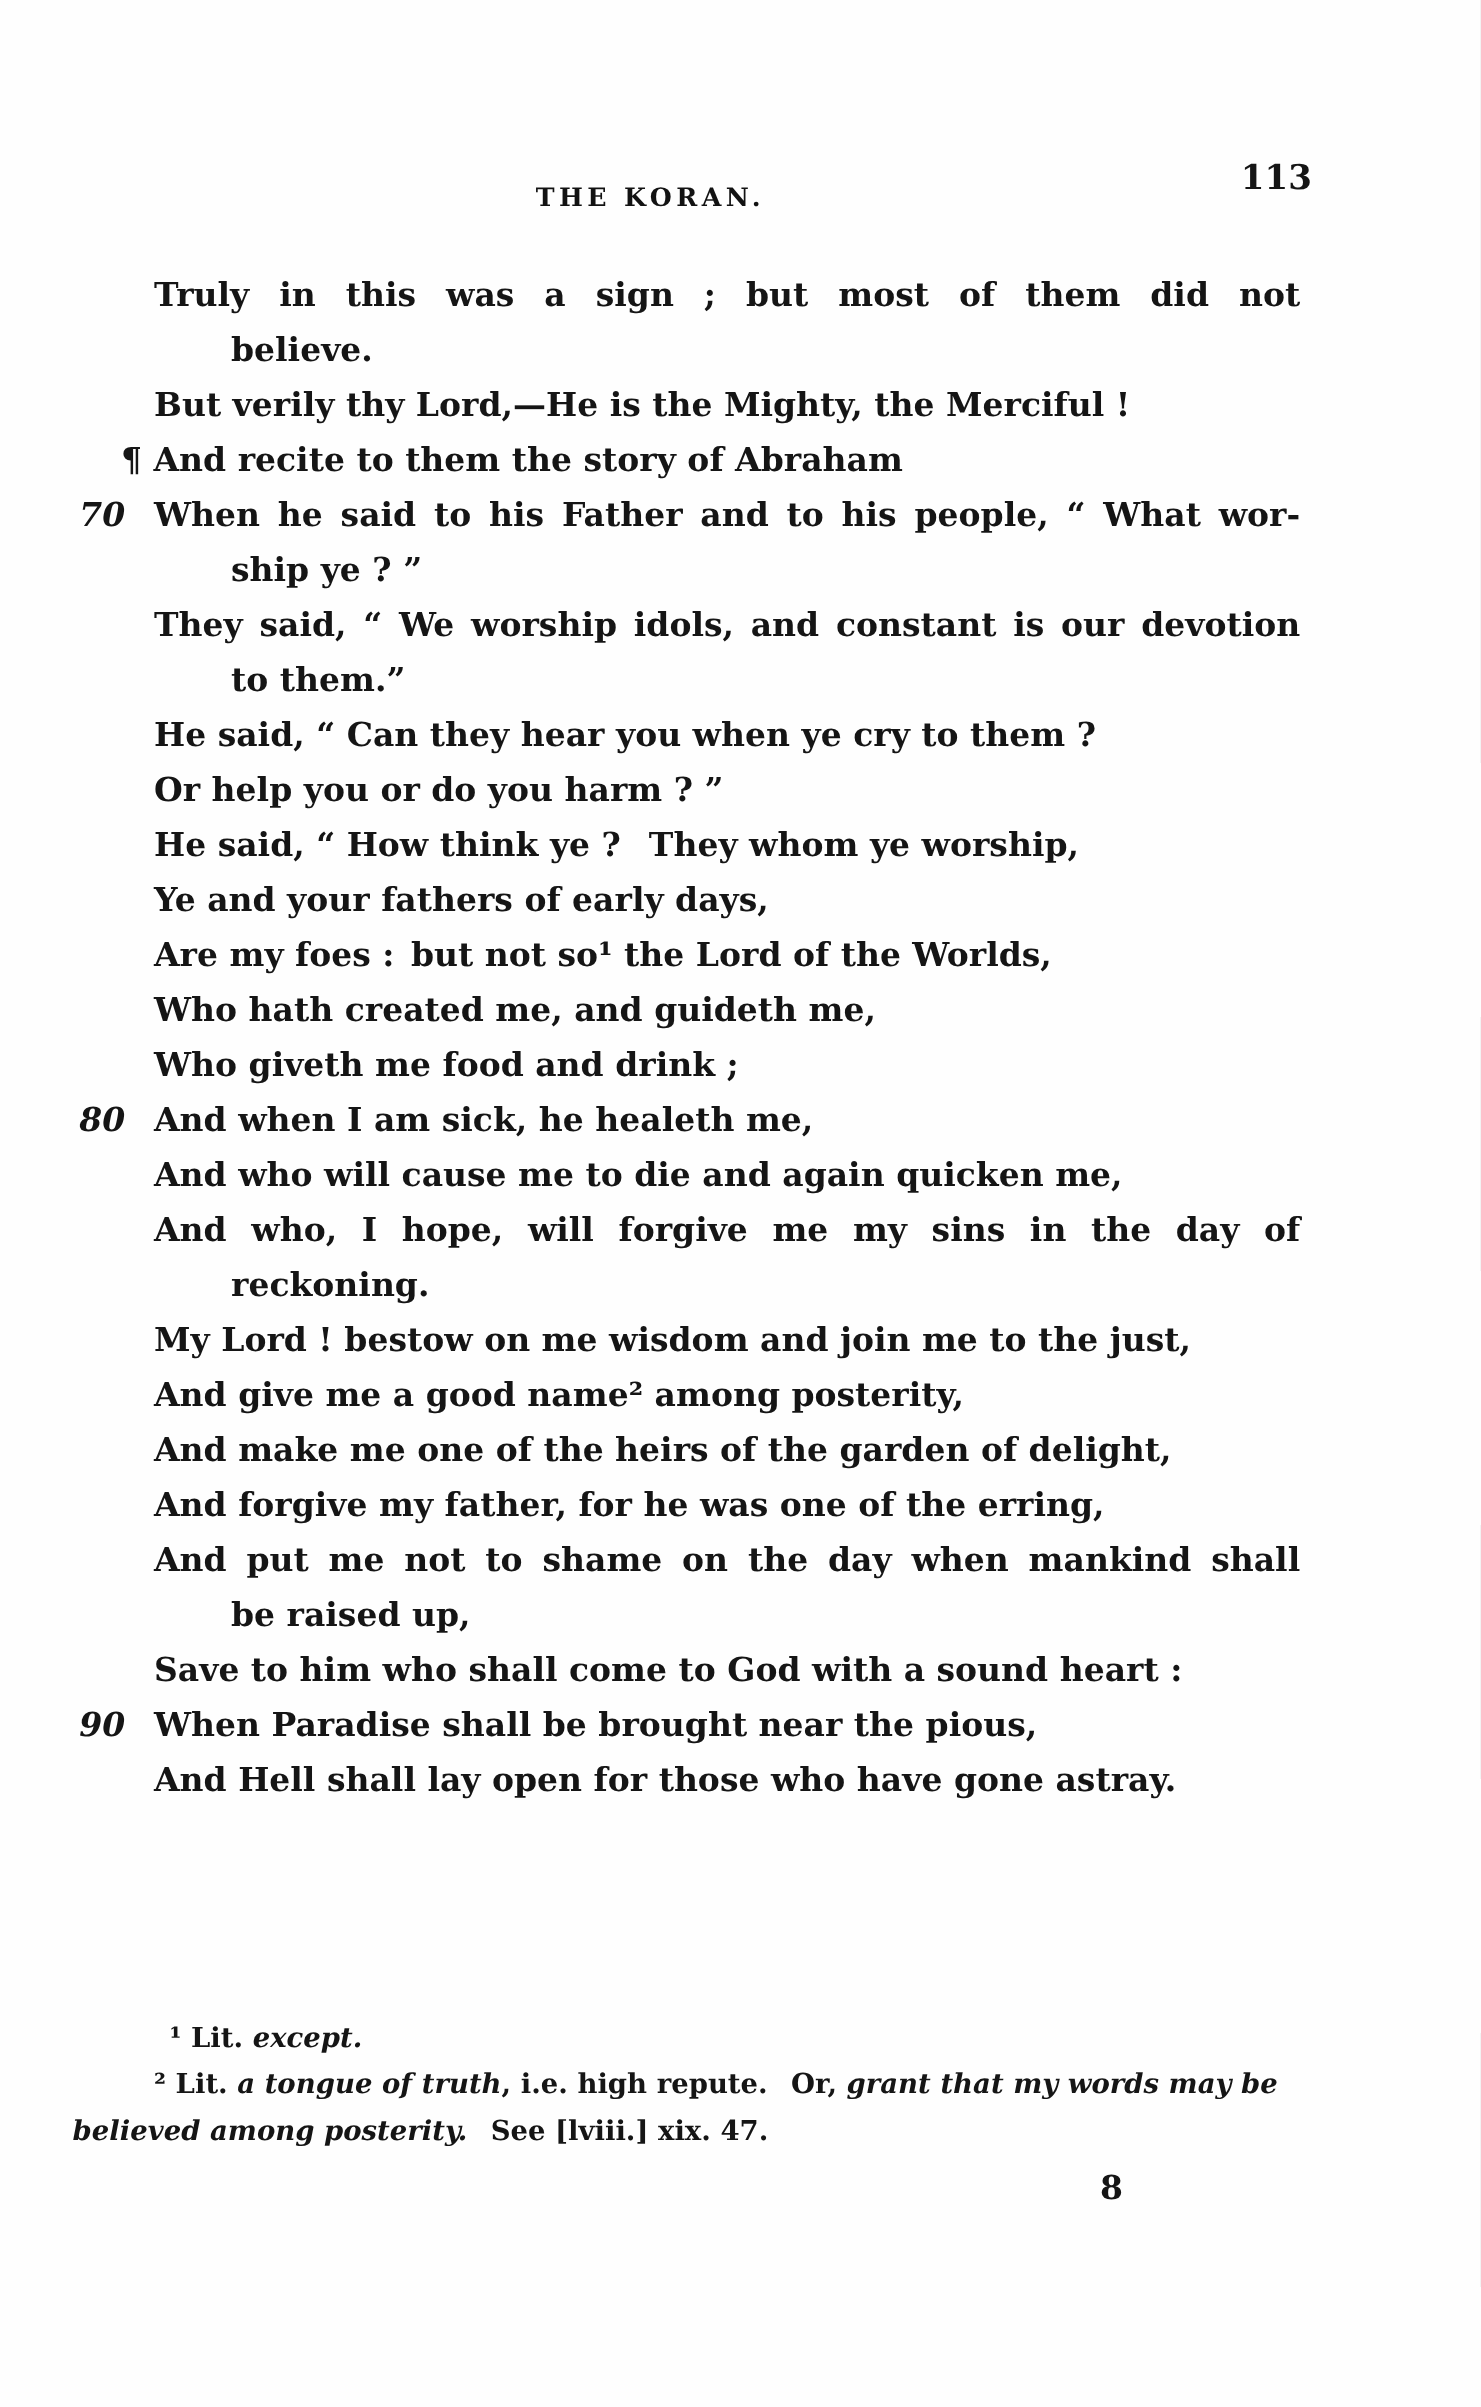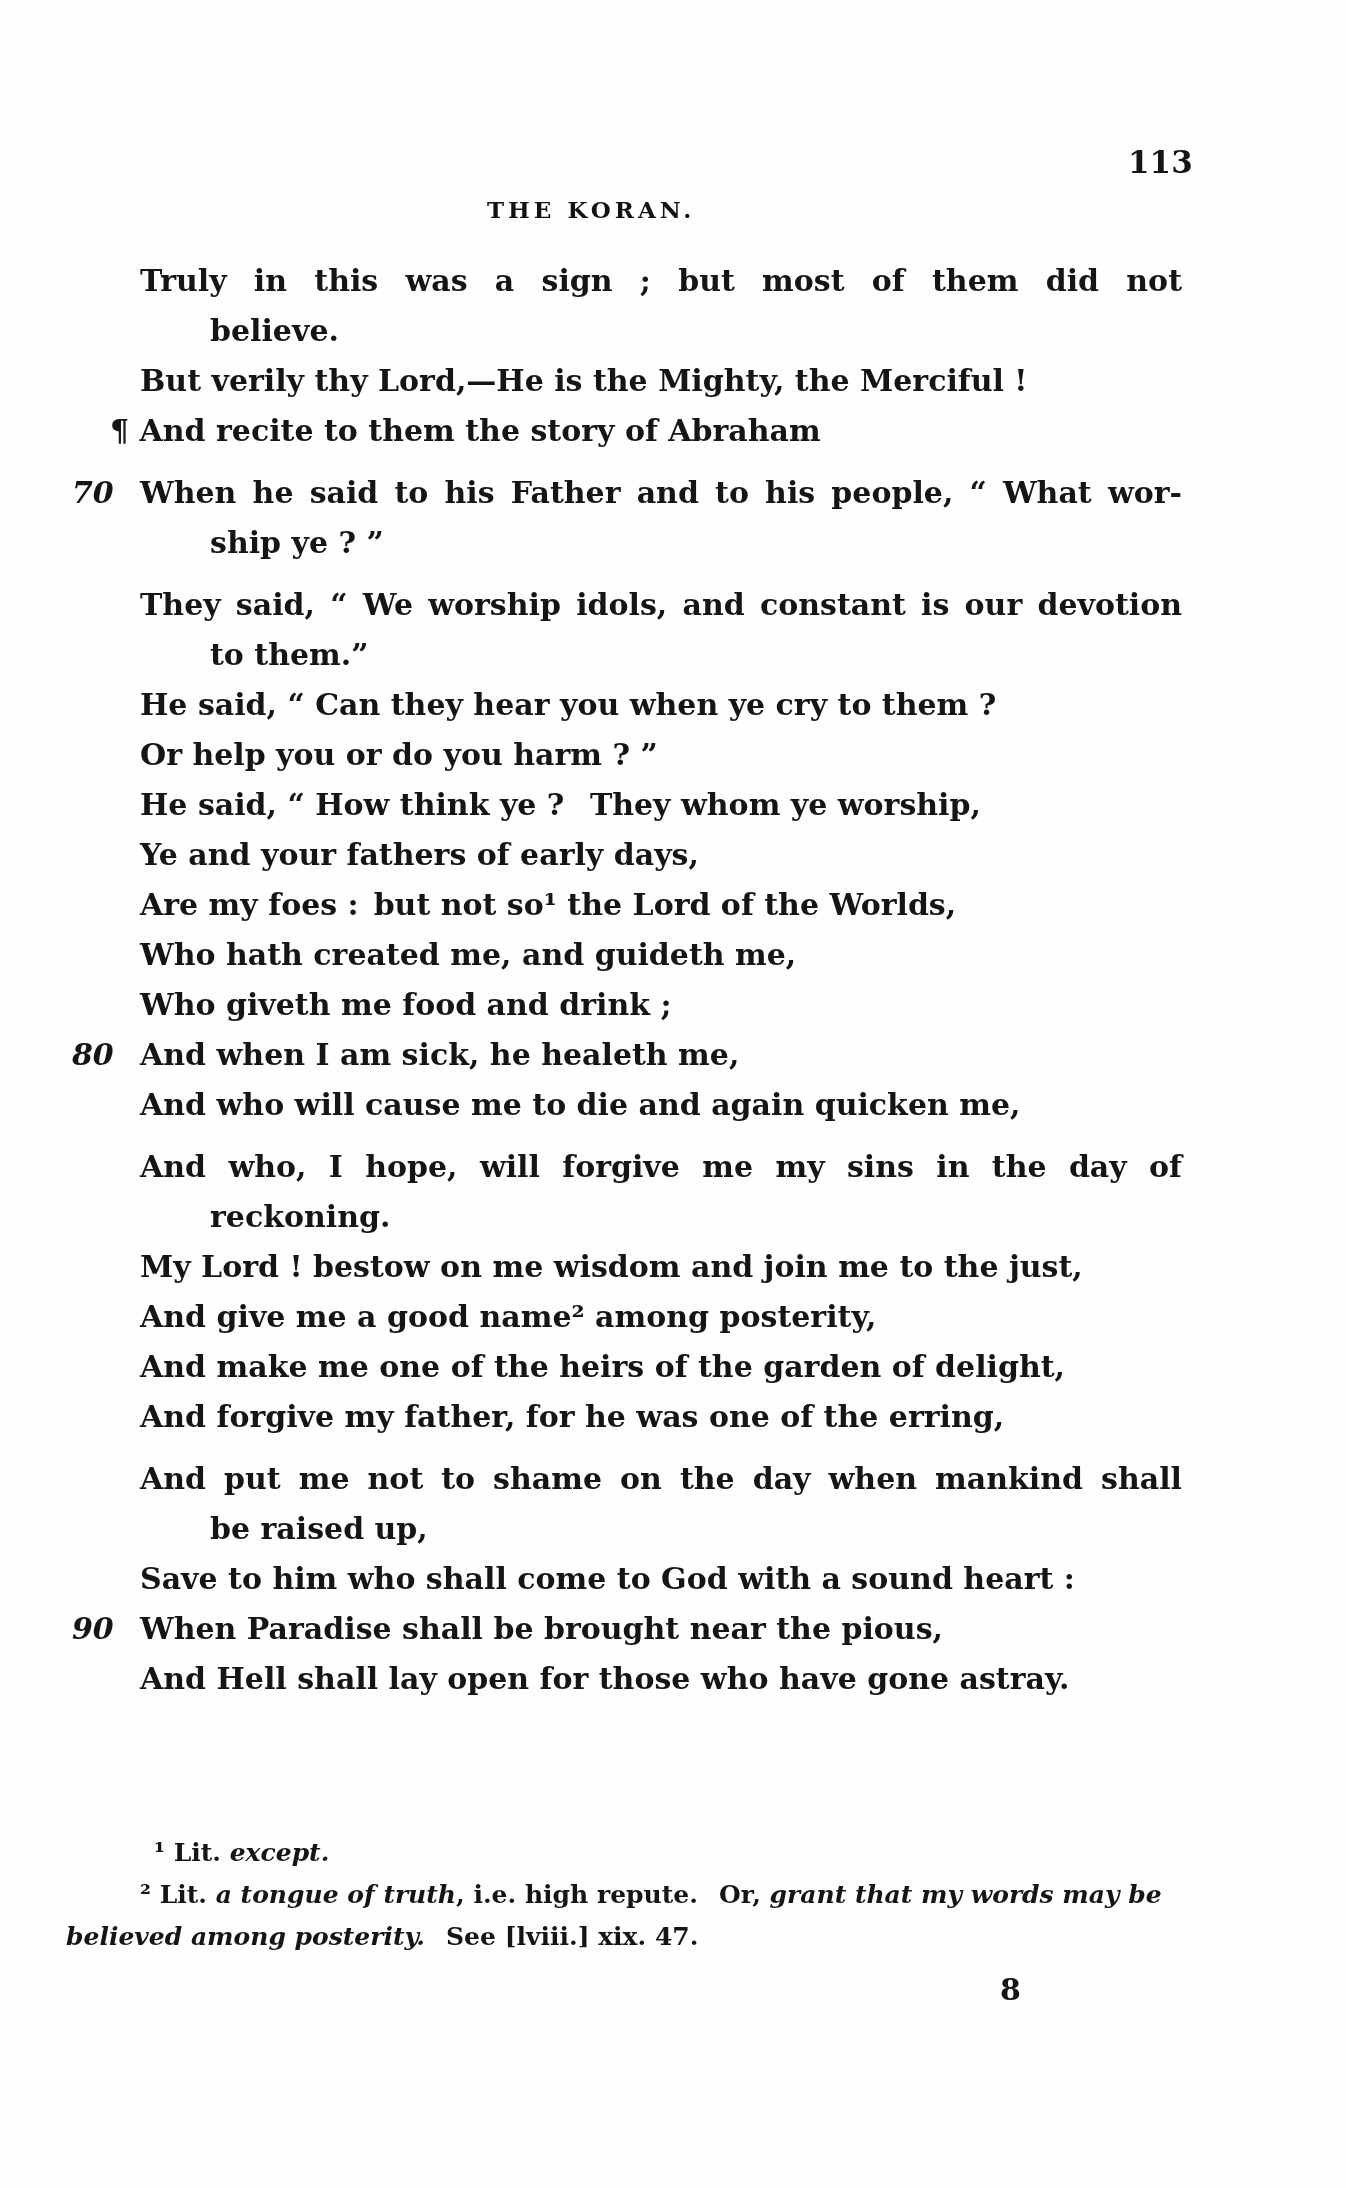--- a/index.html
+++ b/index.html
@@ -19,21 +19,20 @@
   }
   
   .running-title {
     position: absolute;
     top: 166px;
     left: 487px;
     font-size: 23px;
     font-weight: 700;
     letter-spacing: 4px;
     color: #121212;
-    margin-top: 30px;
   }
   .page-number {
     position: absolute;
     top: 144px;
     left: 1128px;
     font-size: 31px;
     font-weight: 700;
   }
   
   .verse-block {
@@ -50,21 +49,20 @@
     font-weight: 700;
     white-space: nowrap;
   }
   .line .ltext { display: block; }
   .line.indent .ltext { padding-left: 70px; }
   .line.outdent .ltext { margin-left: -30px; }
   .line.justify .ltext {
     white-space: normal;
     text-align: justify;
     text-align-last: justify;
-    margin-top: 12px;
   }
   .vnum {
     position: absolute;
     left: -68px;
     top: 0;
     width: 60px;
     font-size: 30px;
     font-weight: 700;
     font-style: italic;
   }

